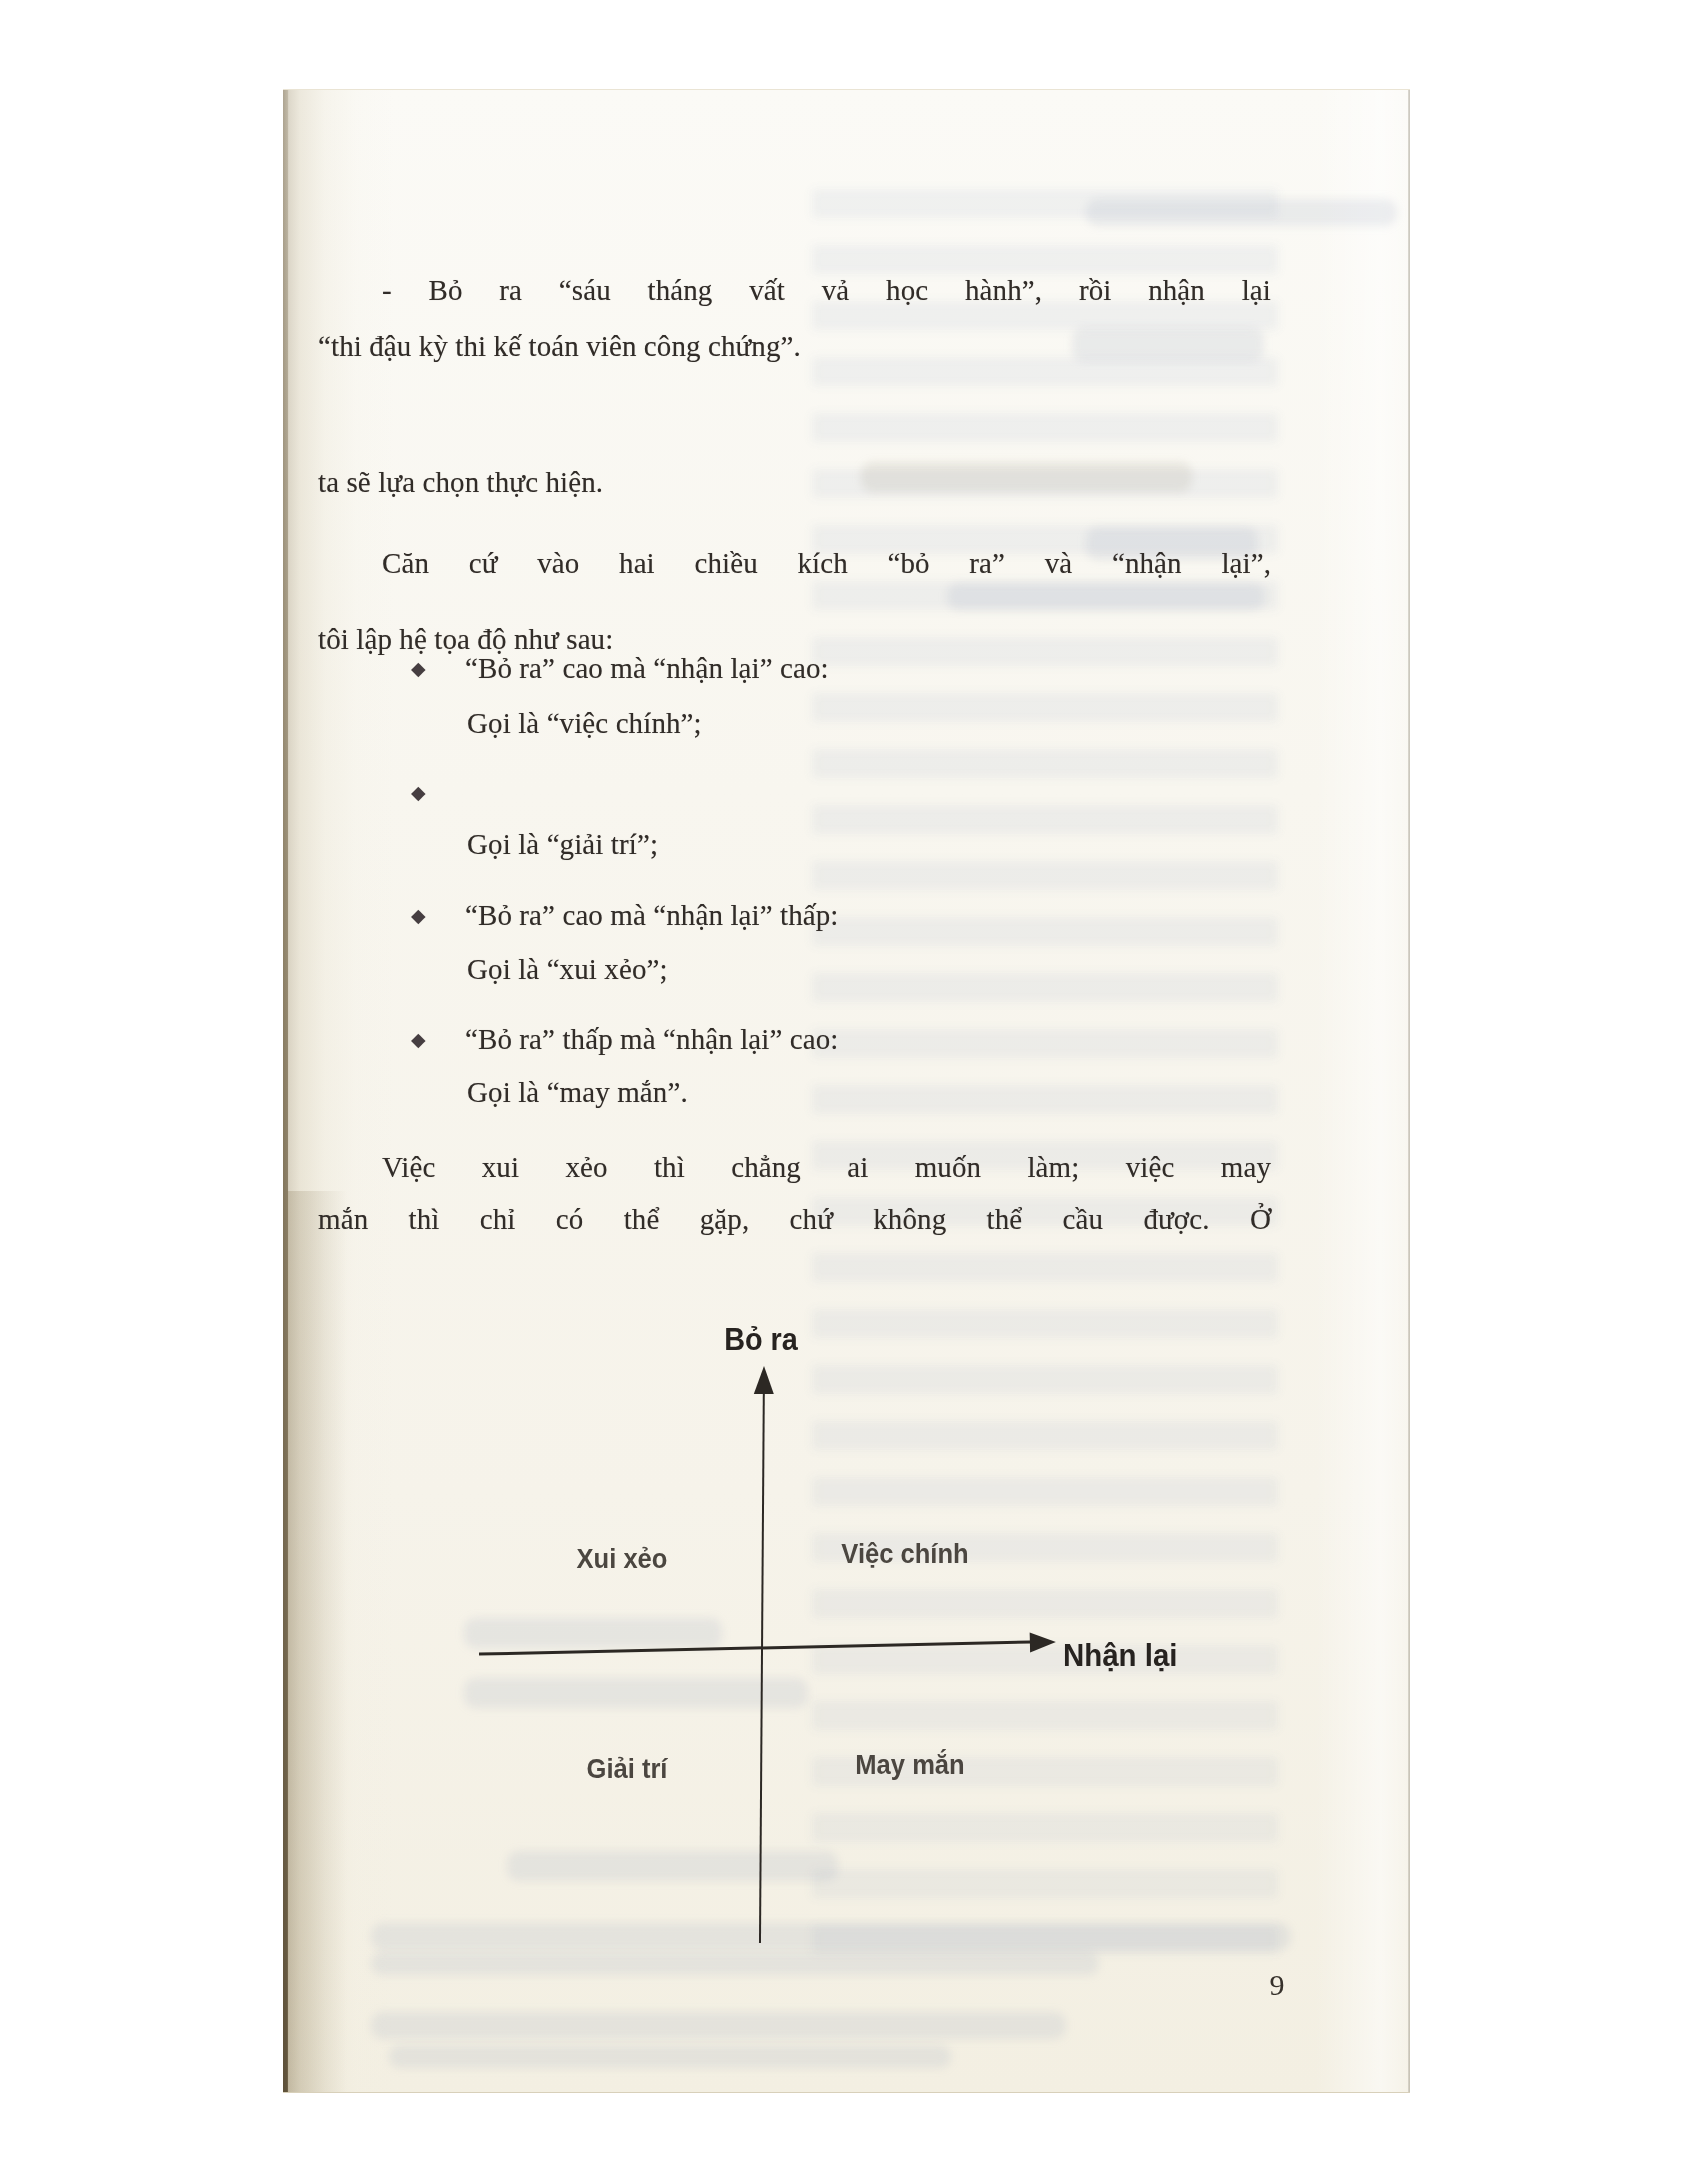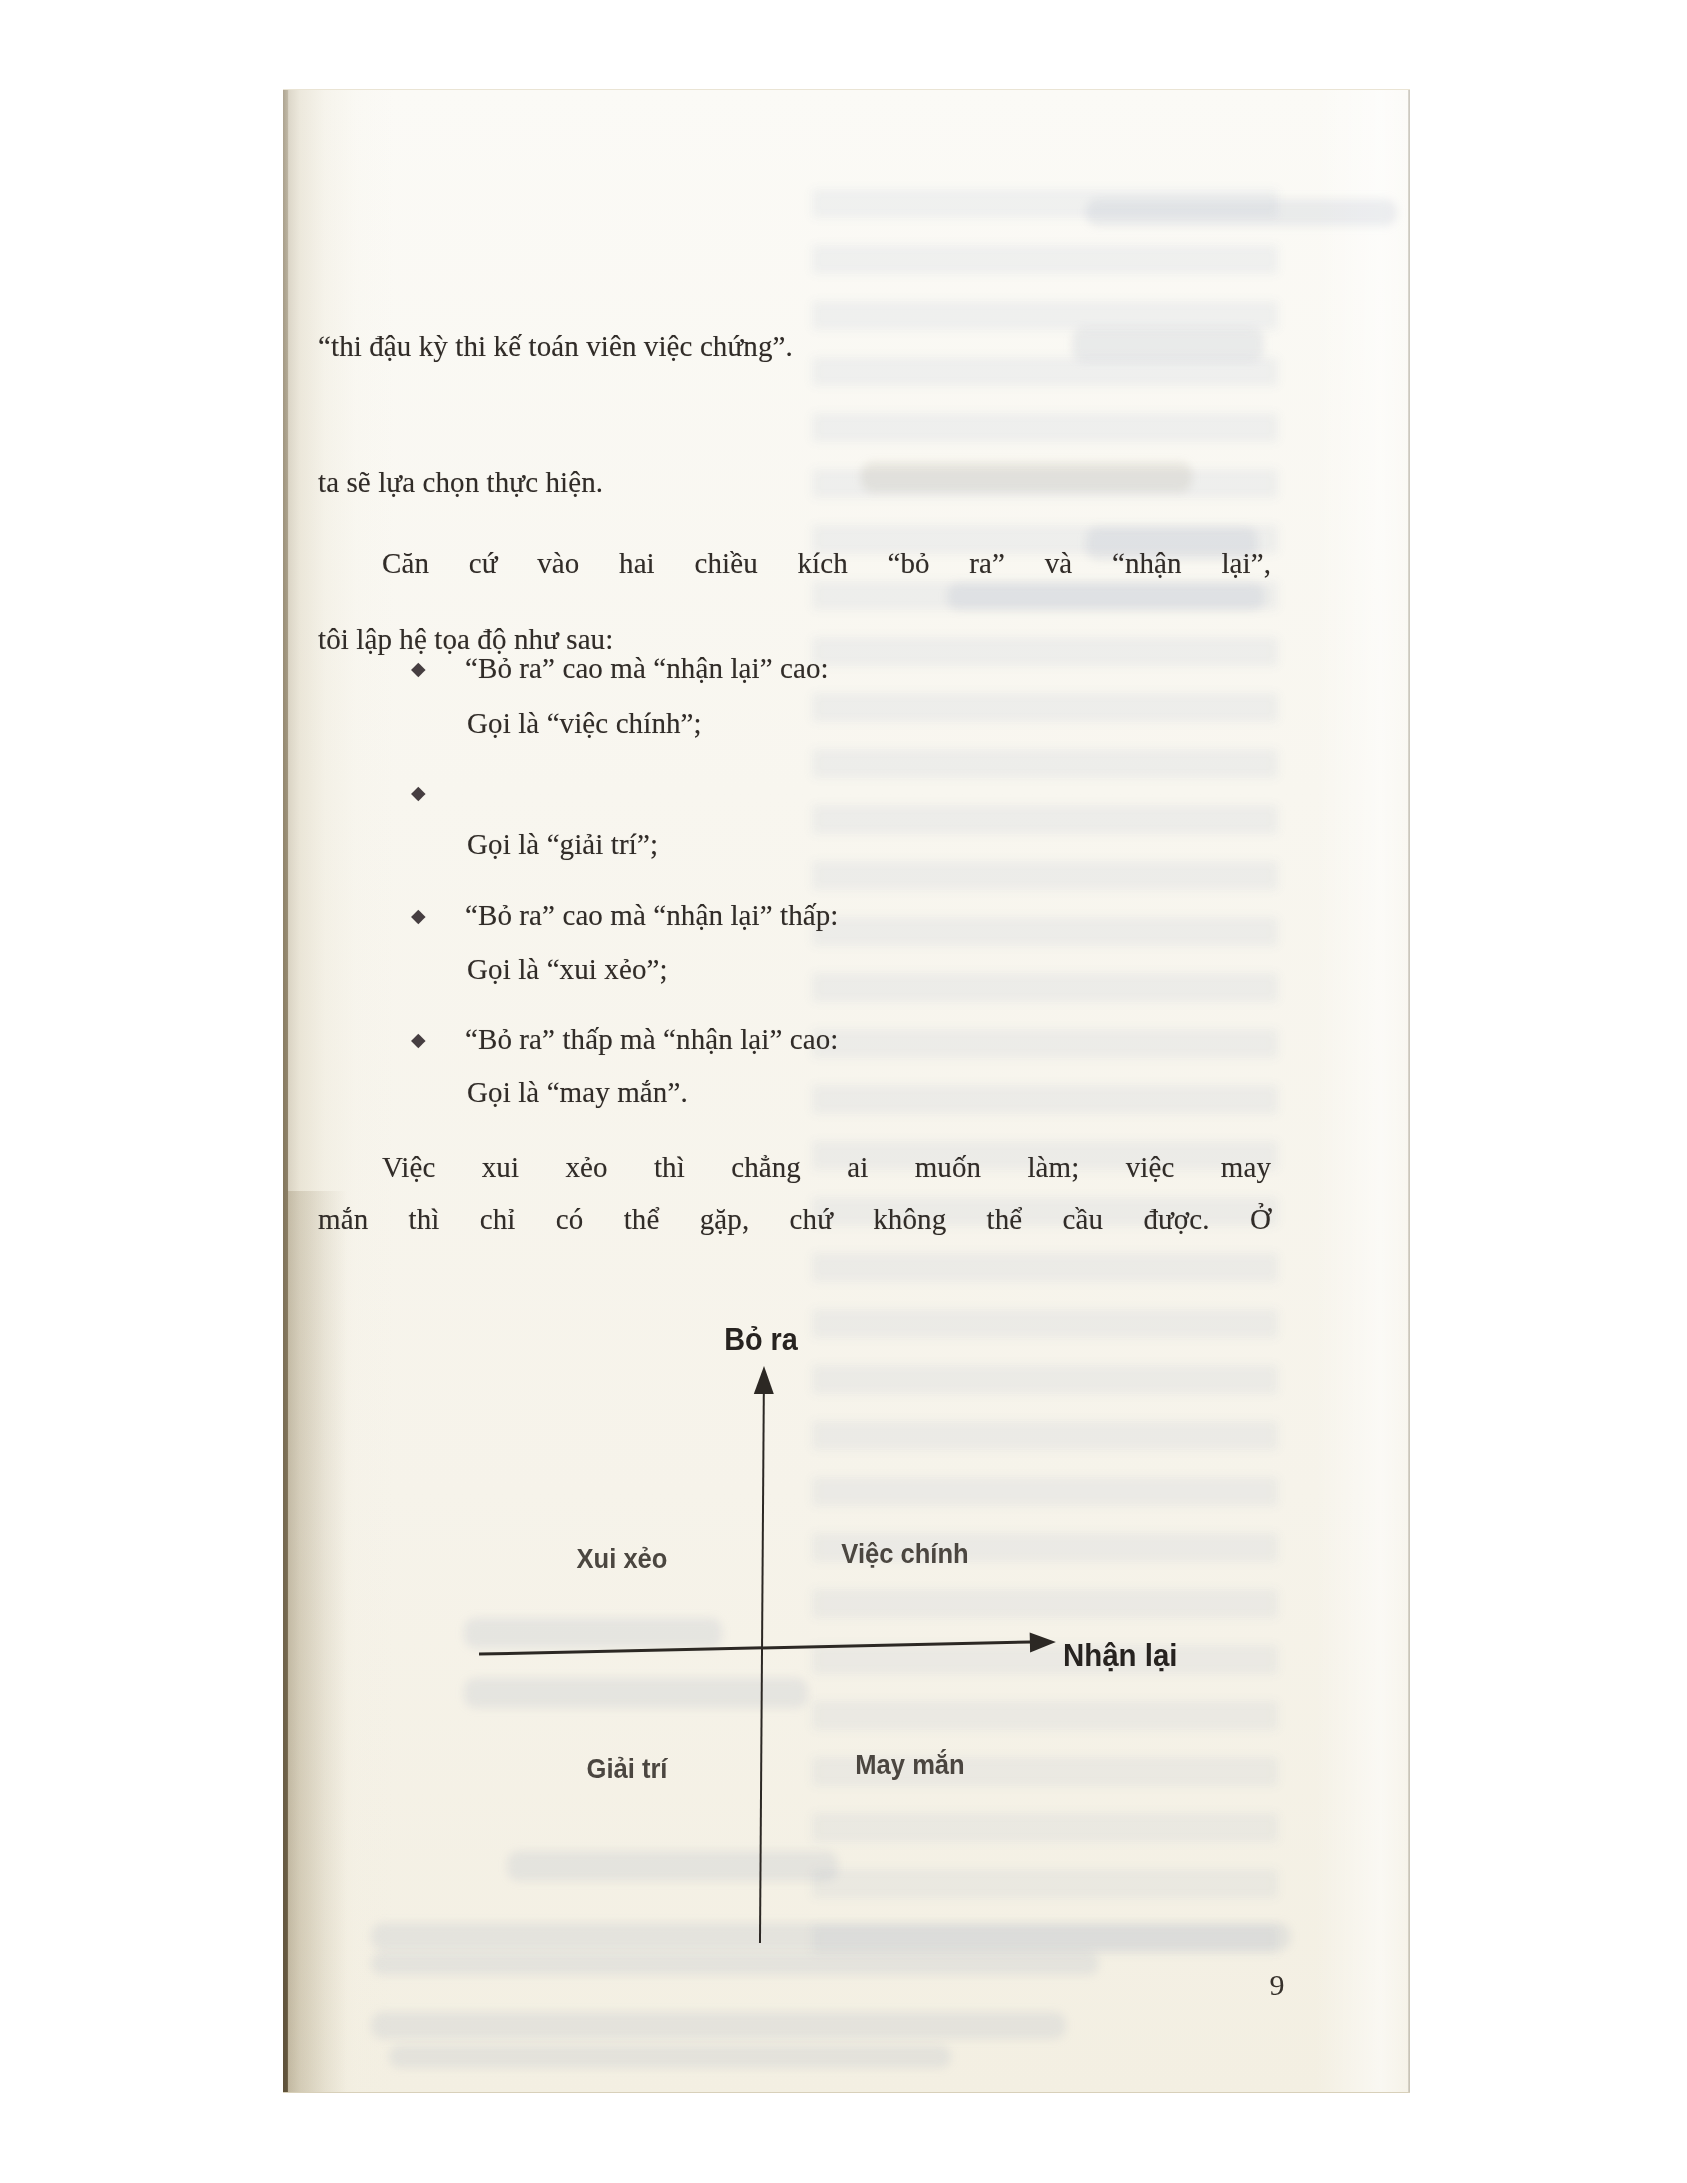--- a/index.html
+++ b/index.html
@@ -88,21 +88,22 @@
   <div class="ghost" style="left:664px;top:493px;width:318px;height:26.5px"></div>
   <div class="ghost" style="left:803px;top:109px;width:311px;height:26.5px"></div>
   <div class="ghost" style="left:181px;top:1528px;width:258px;height:30px"></div>
   <div class="ghost" style="left:181px;top:1588px;width:344px;height:30px"></div>
   <div class="ghost" style="left:224px;top:1761px;width:331px;height:30px"></div>
   <div class="ghost" style="left:88px;top:1833px;width:920px;height:26.5px"></div>
   <div class="ghost" style="left:88px;top:1862px;width:728px;height:23px"></div>
   <div class="ghost" style="left:88px;top:1922px;width:695px;height:26.5px"></div>
   <div class="ghost" style="left:106px;top:1955px;width:562px;height:23px"></div>
 
-  <div class="line" style="left:35px; top:236px">“thi đậu kỳ thi kế toán viên việc chứng”.</div>
+  <div class="line just" style="left:99px;top:180px;width:889px">- Bỏ ra “sáu tháng vất vả học hành”, rồi nhận lại</div>
+  <div class="line" style="left:35px; top:236px">“thi đậu kỳ thi kế toán viên công chứng”.</div>
 
   <div class="line" style="left:35px; top:372px">ta sẽ lựa chọn thực hiện.</div>
 
   <div class="line just" style="left:99px;top:453px;width:889px">Căn cứ vào hai chiều kích “bỏ ra” và “nhận lại”,</div>
   <div class="line" style="left:35px; top:529px">tôi lập hệ tọa độ như sau:</div>
 
   <span class="diamond" style="left:128px;top:558px">◆</span>
   <div class="line" style="left:182px;top:558px">“Bỏ ra” cao mà “nhận lại” cao:</div>
   <div class="line" style="left:184px;top:613px">Gọi là “việc chính”;</div>
 

